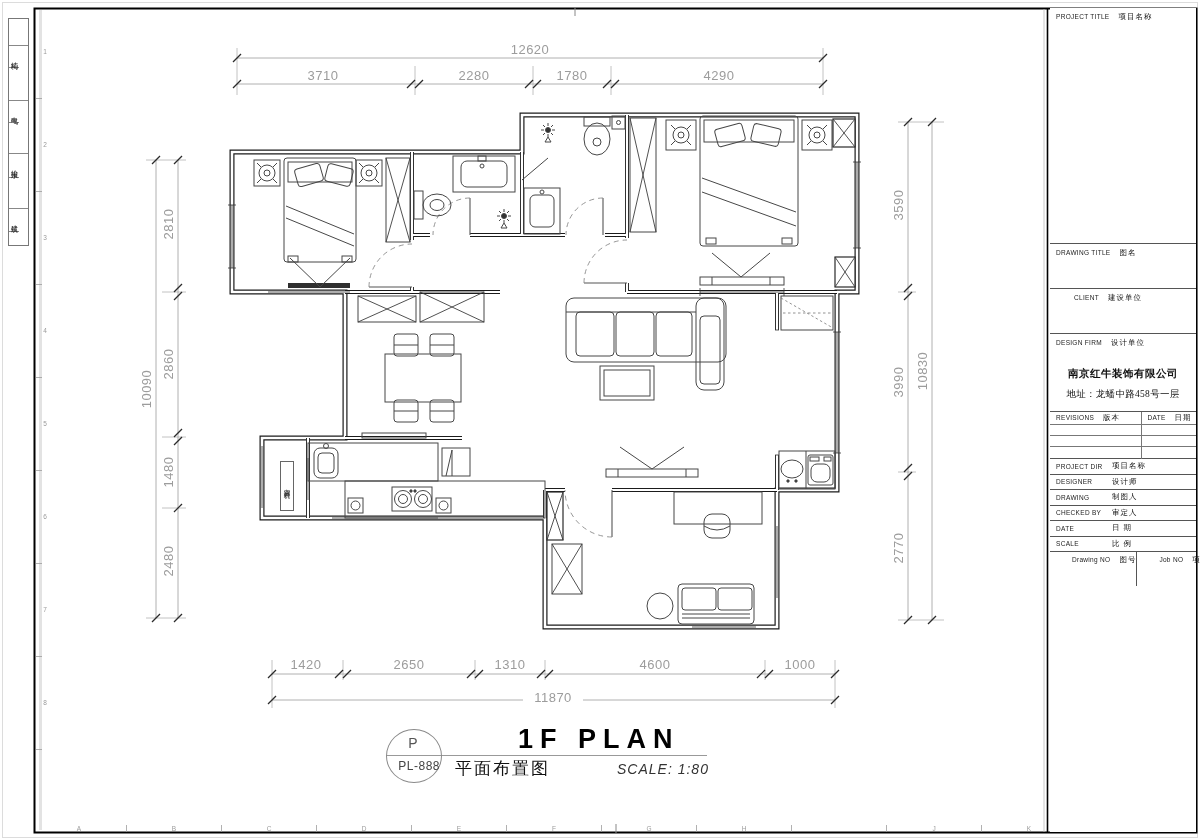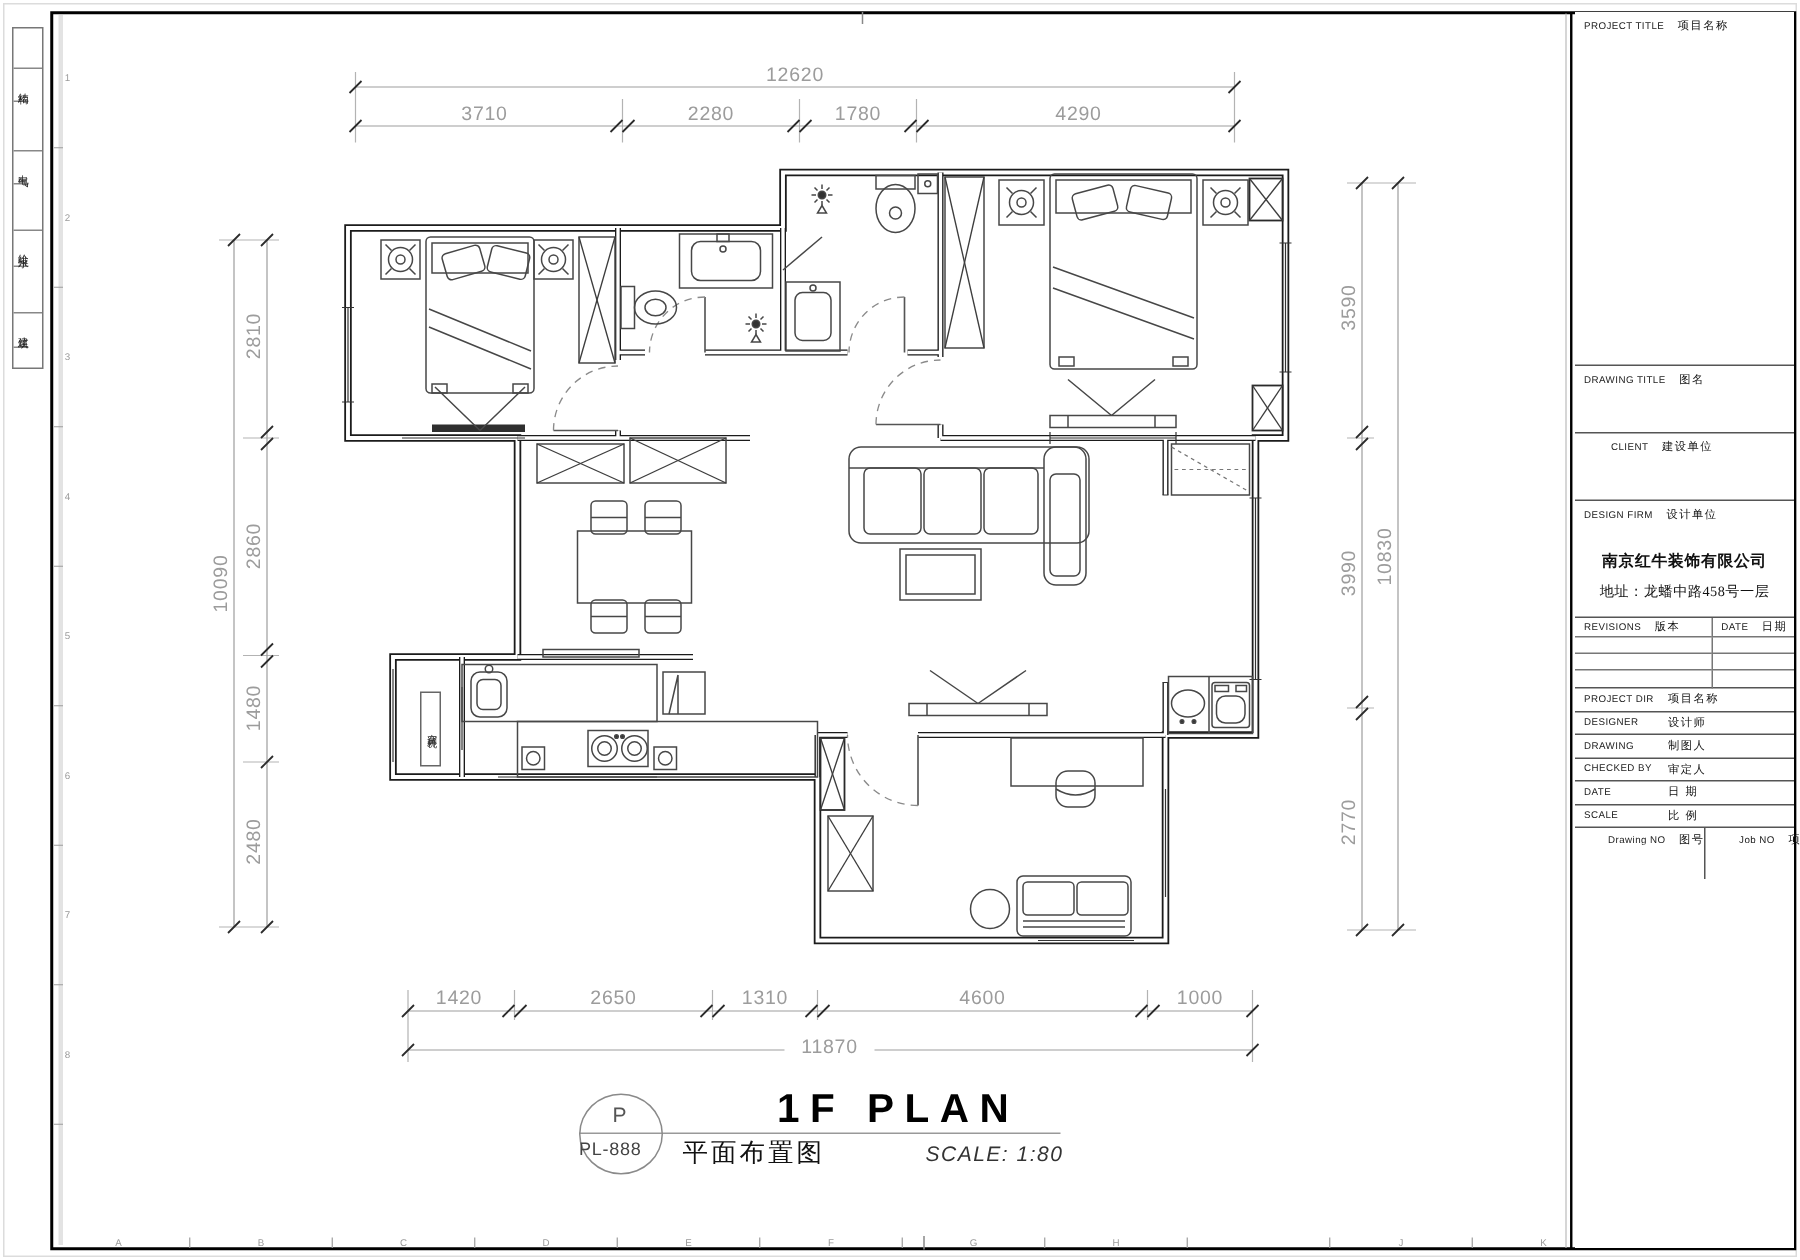--- a/index.html
+++ b/index.html
@@ -36,21 +36,21 @@
 
   
   #ac-box{position:absolute;left:280px;top:461px;width:14px;height:50px;border:1px solid #666;
           box-sizing:border-box;writing-mode:vertical-rl;font-size:6.5px;color:#333;line-height:12px;
           display:flex;align-items:center;justify-content:center;letter-spacing:1px;background:#fff;}
 
   
   #dt-line{position:absolute;left:386px;top:755px;width:321px;height:0;border-top:1px solid #999;}
   #dt-circle{position:absolute;left:386px;top:729px;width:54px;height:52px;border:1px solid #8a8a8a;border-radius:50%;}
   #dt-letter{position:absolute;left:386px;top:735px;width:54px;text-align:center;font-size:14px;color:#555;}
-  #dt-number{position:absolute;left:386px;top:759px;width:54px;text-align:left;font-size:12px;color:#444;letter-spacing:.5px;}
+  #dt-number{position:absolute;left:386px;top:759px;width:54px;text-align:right;font-size:12px;color:#444;letter-spacing:.5px;}
   #dt-title-en{position:absolute;left:518px;top:724px;font-size:27px;font-weight:800;letter-spacing:7px;color:#000;}
   #dt-title-cn{position:absolute;left:455px;top:757px;font-size:17px;color:#111;letter-spacing:2px;font-family:"Liberation Serif",serif;}
   #dt-scale{position:absolute;left:617px;top:761px;font-size:14px;font-style:italic;color:#333;letter-spacing:1px;}
 
   
   #tb{position:absolute;left:1050px;top:8px;width:146px;height:824px;box-sizing:border-box;background:#fff;color:#111;}
   .tb-sec{box-sizing:border-box;border-top:1px solid #555;padding:4px 6px 0 6px;}
   .lblrow{display:flex;align-items:baseline;gap:9px;}
   .en{font-size:6.5px;color:#222;letter-spacing:.3px;white-space:nowrap;}
   .cn{font-size:7.5px;color:#111;letter-spacing:1px;white-space:nowrap;}

